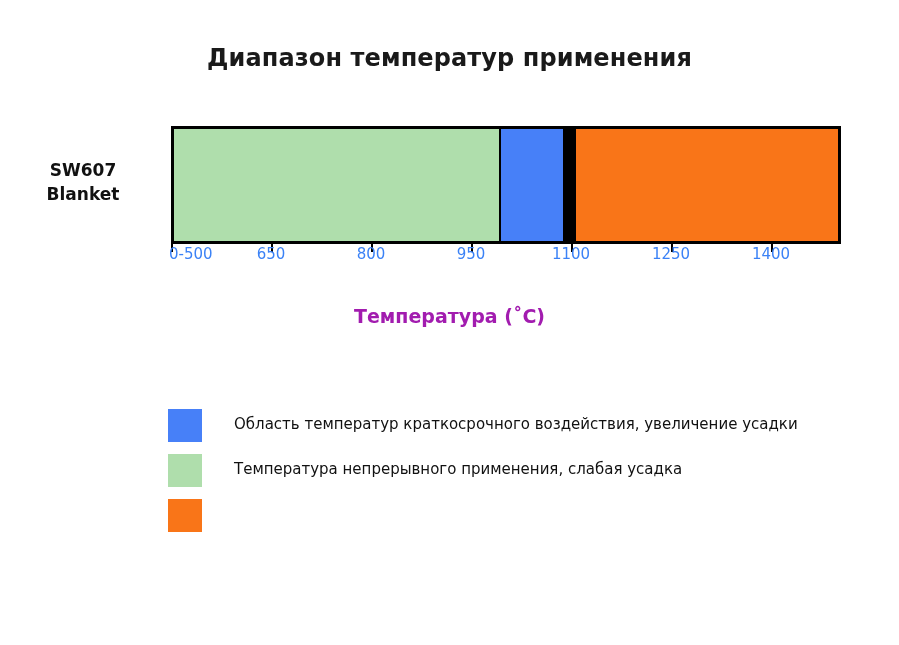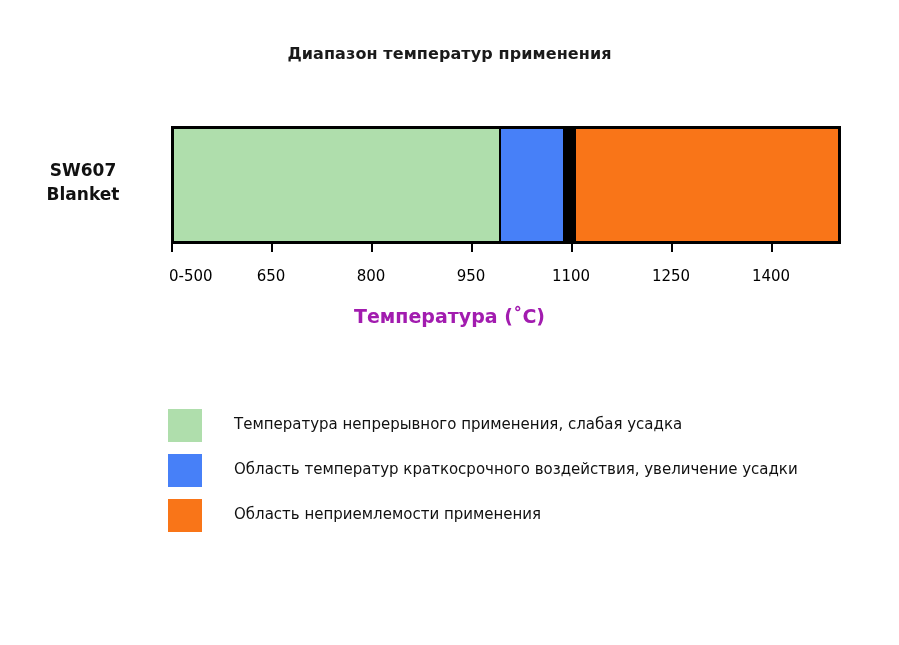--- a/index.html
+++ b/index.html
@@ -16,21 +16,21 @@
     overflow: hidden;
   }
 
   
   #chart-title {
     position: absolute;
     left: 0;
     top: 44px;
     width: 899px;
     text-align: center;
-    font-size: 16px;
+    font-size: 24px;
     font-weight: bold;
     letter-spacing: 0.1px;
     color: #1a1a1a;
   }
 
   
   #plot-area {
     position: absolute;
     left: 171px;
     top: 126px;
@@ -81,23 +81,23 @@
   }
   .tick-mark {
     position: absolute;
     top: 0;
     width: 2px;
     height: 9px;
     background: #000000;
   }
   .tick-label {
     position: absolute;
-    top: 24px;
+    top: 2px;
     font-size: 15px;
-    color: #000000;
+    color: #3b82f6;
     white-space: nowrap;
     transform: translateX(-50%);
   }
   .tick-label.first {
     transform: none;
   }
 
   #x-axis-title {
     position: absolute;
     left: 0;
@@ -169,24 +169,23 @@
     <div class="tick-mark" style="left: 500px;"></div>
     <div class="tick-label" style="left: 500px;">1250</div>
     <div class="tick-mark" style="left: 600px;"></div>
     <div class="tick-label" style="left: 600px; text-align: right;">1400</div>
   </div>
 
 <div id="x-axis-title">Температура (˚C)</div>
 
 <div id="legend">
     <div class="legend-item">
+      <span class="legend-swatch" style="background: rgb(71, 128, 248);"></span>
+      <span class="legend-text">Область температур краткосрочного воздействия, увеличение усадки</span>
+    </div>
+    <div class="legend-item">
       <span class="legend-swatch" style="background: rgb(175, 222, 172);"></span>
       <span class="legend-text">Температура непрерывного применения, слабая усадка</span>
     </div>
     <div class="legend-item">
-      <span class="legend-swatch" style="background: rgb(71, 128, 248);"></span>
-      <span class="legend-text">Область температур краткосрочного воздействия, увеличение усадки</span>
-    </div>
-    <div class="legend-item">
       <span class="legend-swatch" style="background: rgb(249, 117, 24);"></span>
-      <span class="legend-text">Область неприемлемости применения</span>
     </div>
   </div>
 
 </body></html>

